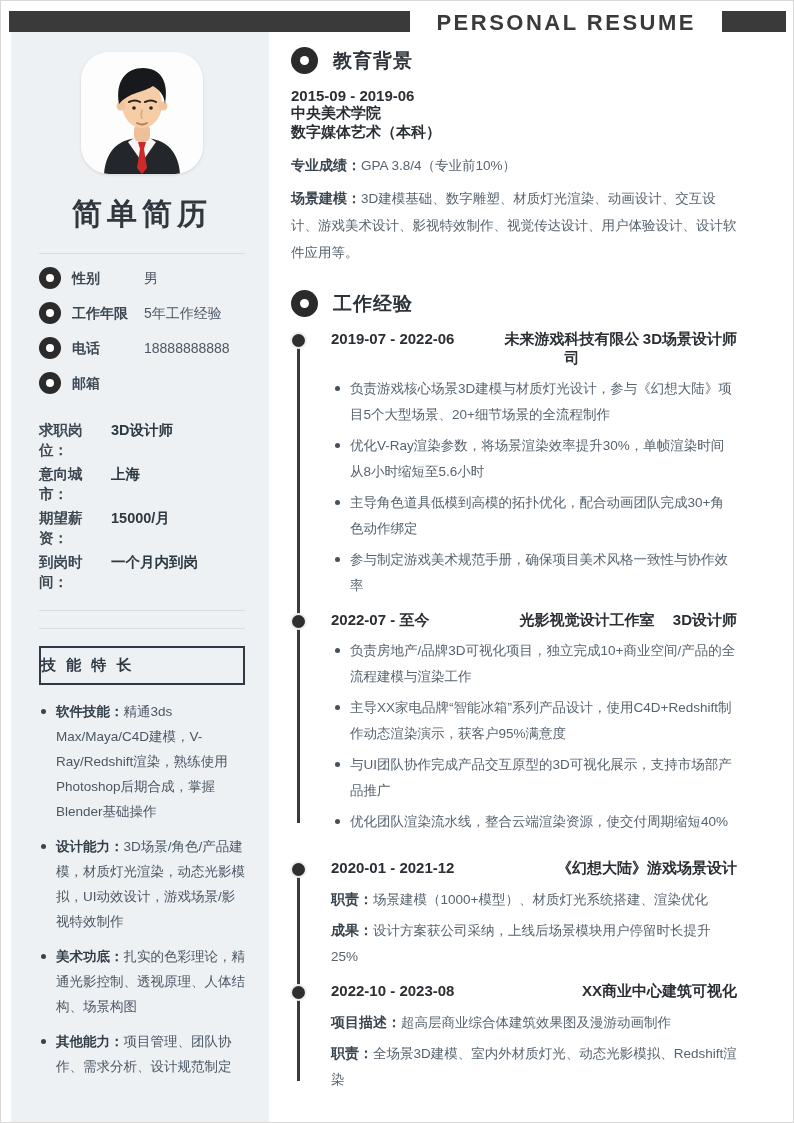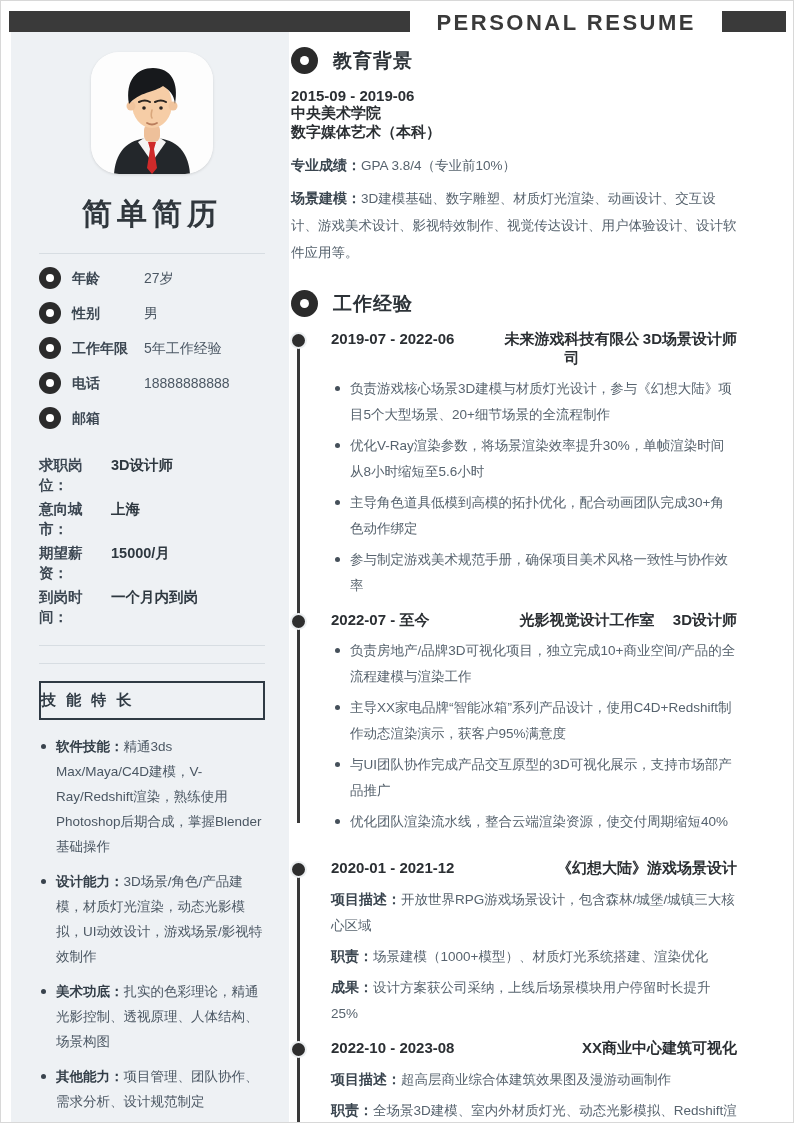--- a/index.html
+++ b/index.html
@@ -5,21 +5,21 @@
   html,body{margin:0;padding:0;background:#fff;}
   body{font-family:"Liberation Sans","DejaVu Sans",sans-serif;-webkit-font-smoothing:antialiased;}
   .page{position:relative;width:792px;height:1121px;background:#fff;border:1px solid #d8d8d8;overflow:hidden;}
 
   
   .header-bar{position:absolute;left:8px;right:7px;top:10px;height:21px;background:#3a3a3a;}
   .header-label{position:absolute;right:64px;top:-10px;height:43px;padding:0 26px;background:#fff;
     display:flex;align-items:center;font-size:22px;font-weight:bold;letter-spacing:2.5px;color:#3a3a3a;}
 
   
-  .sidebar{position:absolute;left:10px;top:31px;width:278px;bottom:0;background:#eef1f4;
+  .sidebar{position:absolute;left:10px;top:31px;width:258px;bottom:0;background:#eef1f4;
     box-sizing:border-box;padding:18px 24px 0 28px;color:#3c4752;}
   .avatar-card{width:122px;height:122px;margin:2px auto 0;background:#fdfdfd;border-radius:28px;
     box-shadow:0 1px 3px rgba(0,0,0,.12);overflow:hidden;}
   .avatar-card svg{display:block;}
   .side-name{margin:20px 0 0;text-align:center;font-size:30px;font-weight:bold;letter-spacing:5px;color:#30373d;}
   .hr{border:0;border-top:1px solid #d7dde2;margin:18px 0 0;}
   .info-rows{margin-top:8px;}
   .info-row{display:flex;align-items:flex-start;margin-top:13px;font-size:14px;line-height:22px;}
   .donut{flex:0 0 auto;width:22px;height:22px;border-radius:50%;background:#2b2b2b;position:relative;margin-right:11px;}
   .donut::after{content:'';position:absolute;inset:7px;background:#fff;border-radius:50%;}
@@ -108,25 +108,20 @@
         <path d="M56 71 q5 3 10 0" stroke="#b97d5c" stroke-width="1.8" fill="none" stroke-linecap="round"></path>
       </svg>
     </div>
 
     <h1 class="side-name">简单简历</h1>
     <hr class="hr">
 
     <div class="info-rows">
       <div class="info-row">
         <span class="donut"></span>
-        <span class="info-label">年龄</span>
-        <span class="info-value">27岁</span>
-      </div>
-      <div class="info-row">
-        <span class="donut"></span>
         <span class="info-label">性别</span>
         <span class="info-value">男</span>
       </div>
       <div class="info-row">
         <span class="donut"></span>
         <span class="info-label">工作年限</span>
         <span class="info-value">5年工作经验</span>
       </div>
       <div class="info-row">
         <span class="donut"></span>
@@ -228,21 +223,20 @@
     <section>
       <div class="timeline">
         <div class="entry">
           <span class="tl-dot"></span>
           <div class="entry-head">
             <span class="period">2020-01 - 2021-12</span>
             <span class="company"></span>
             <span class="role">《幻想大陆》游戏场景设计</span>
           </div>
           <div class="proj-rows">
-            <p class="kv-line"><b>项目描述：</b><span>开放世界RPG游戏场景设计，包含森林/城堡/城镇三大核心区域</span></p>
             <p class="kv-line"><b>职责：</b><span>场景建模（1000+模型）、材质灯光系统搭建、渲染优化</span></p>
             <p class="kv-line"><b>成果：</b><span>设计方案获公司采纳，上线后场景模块用户停留时长提升25%</span></p>
           </div>
         </div>
         <div class="entry">
           <span class="tl-dot"></span>
           <div class="entry-head">
             <span class="period">2022-10 - 2023-08</span>
             <span class="company"></span>
             <span class="role">XX商业中心建筑可视化</span>

